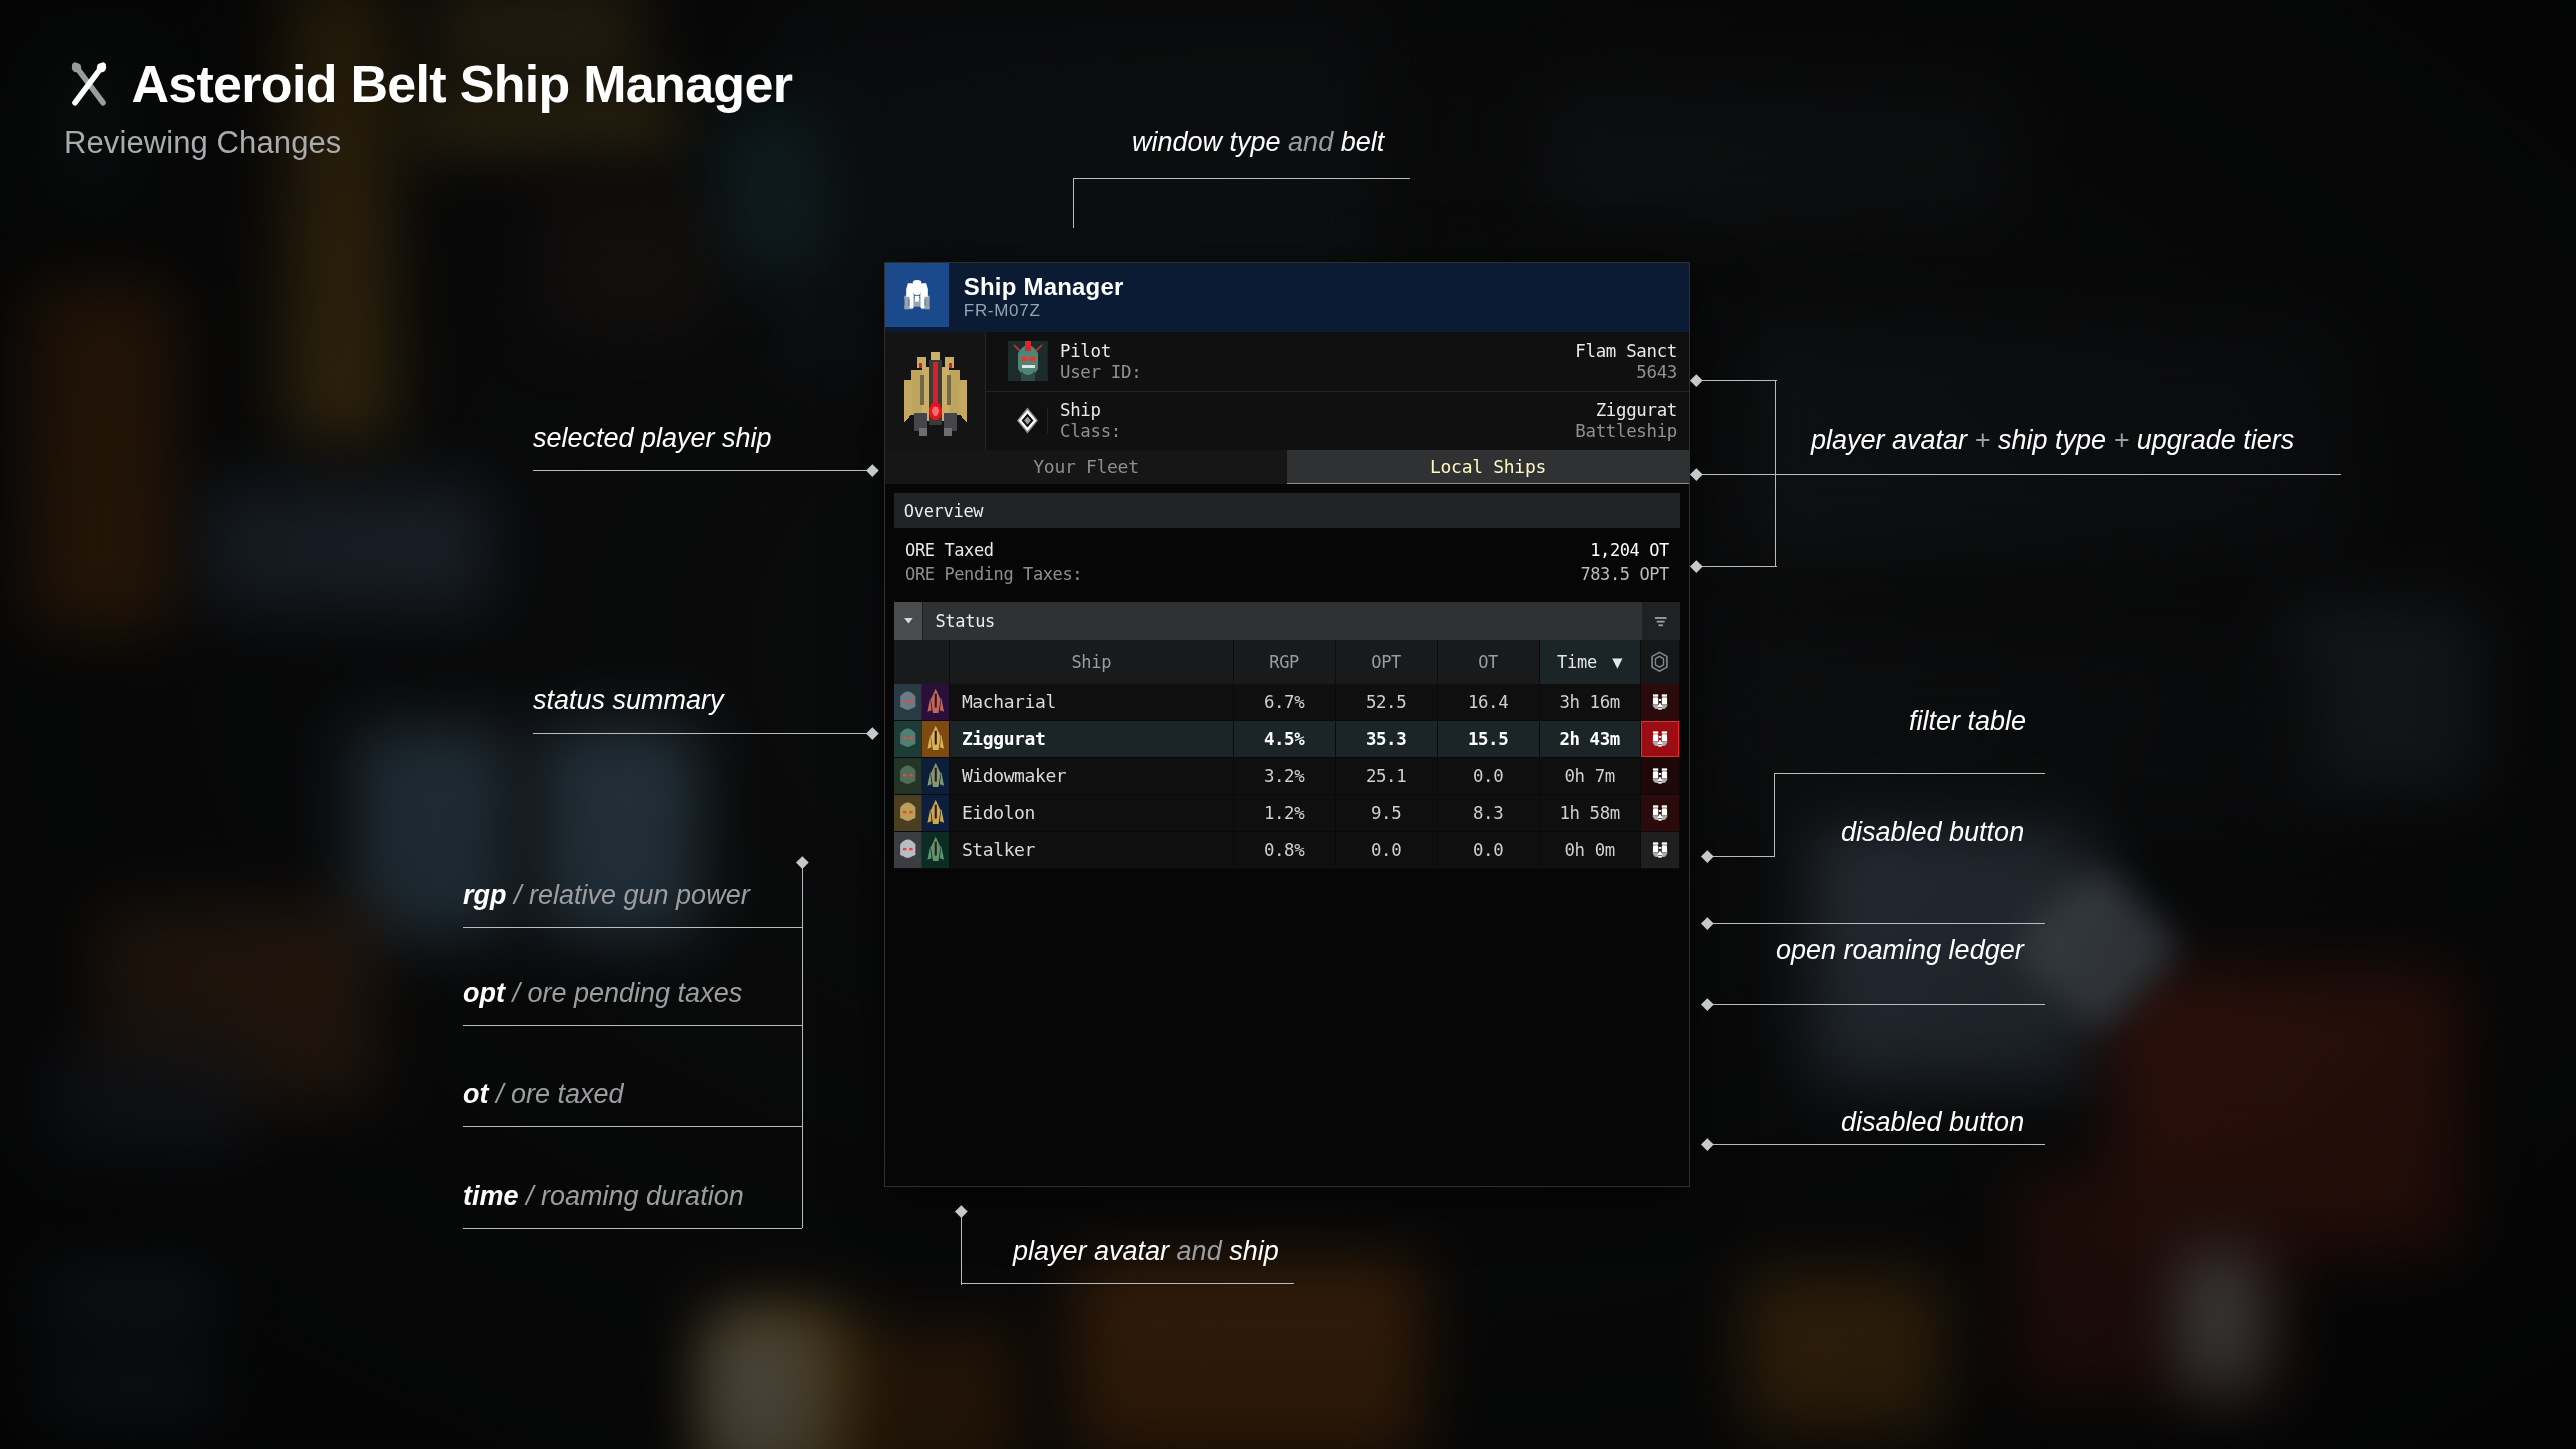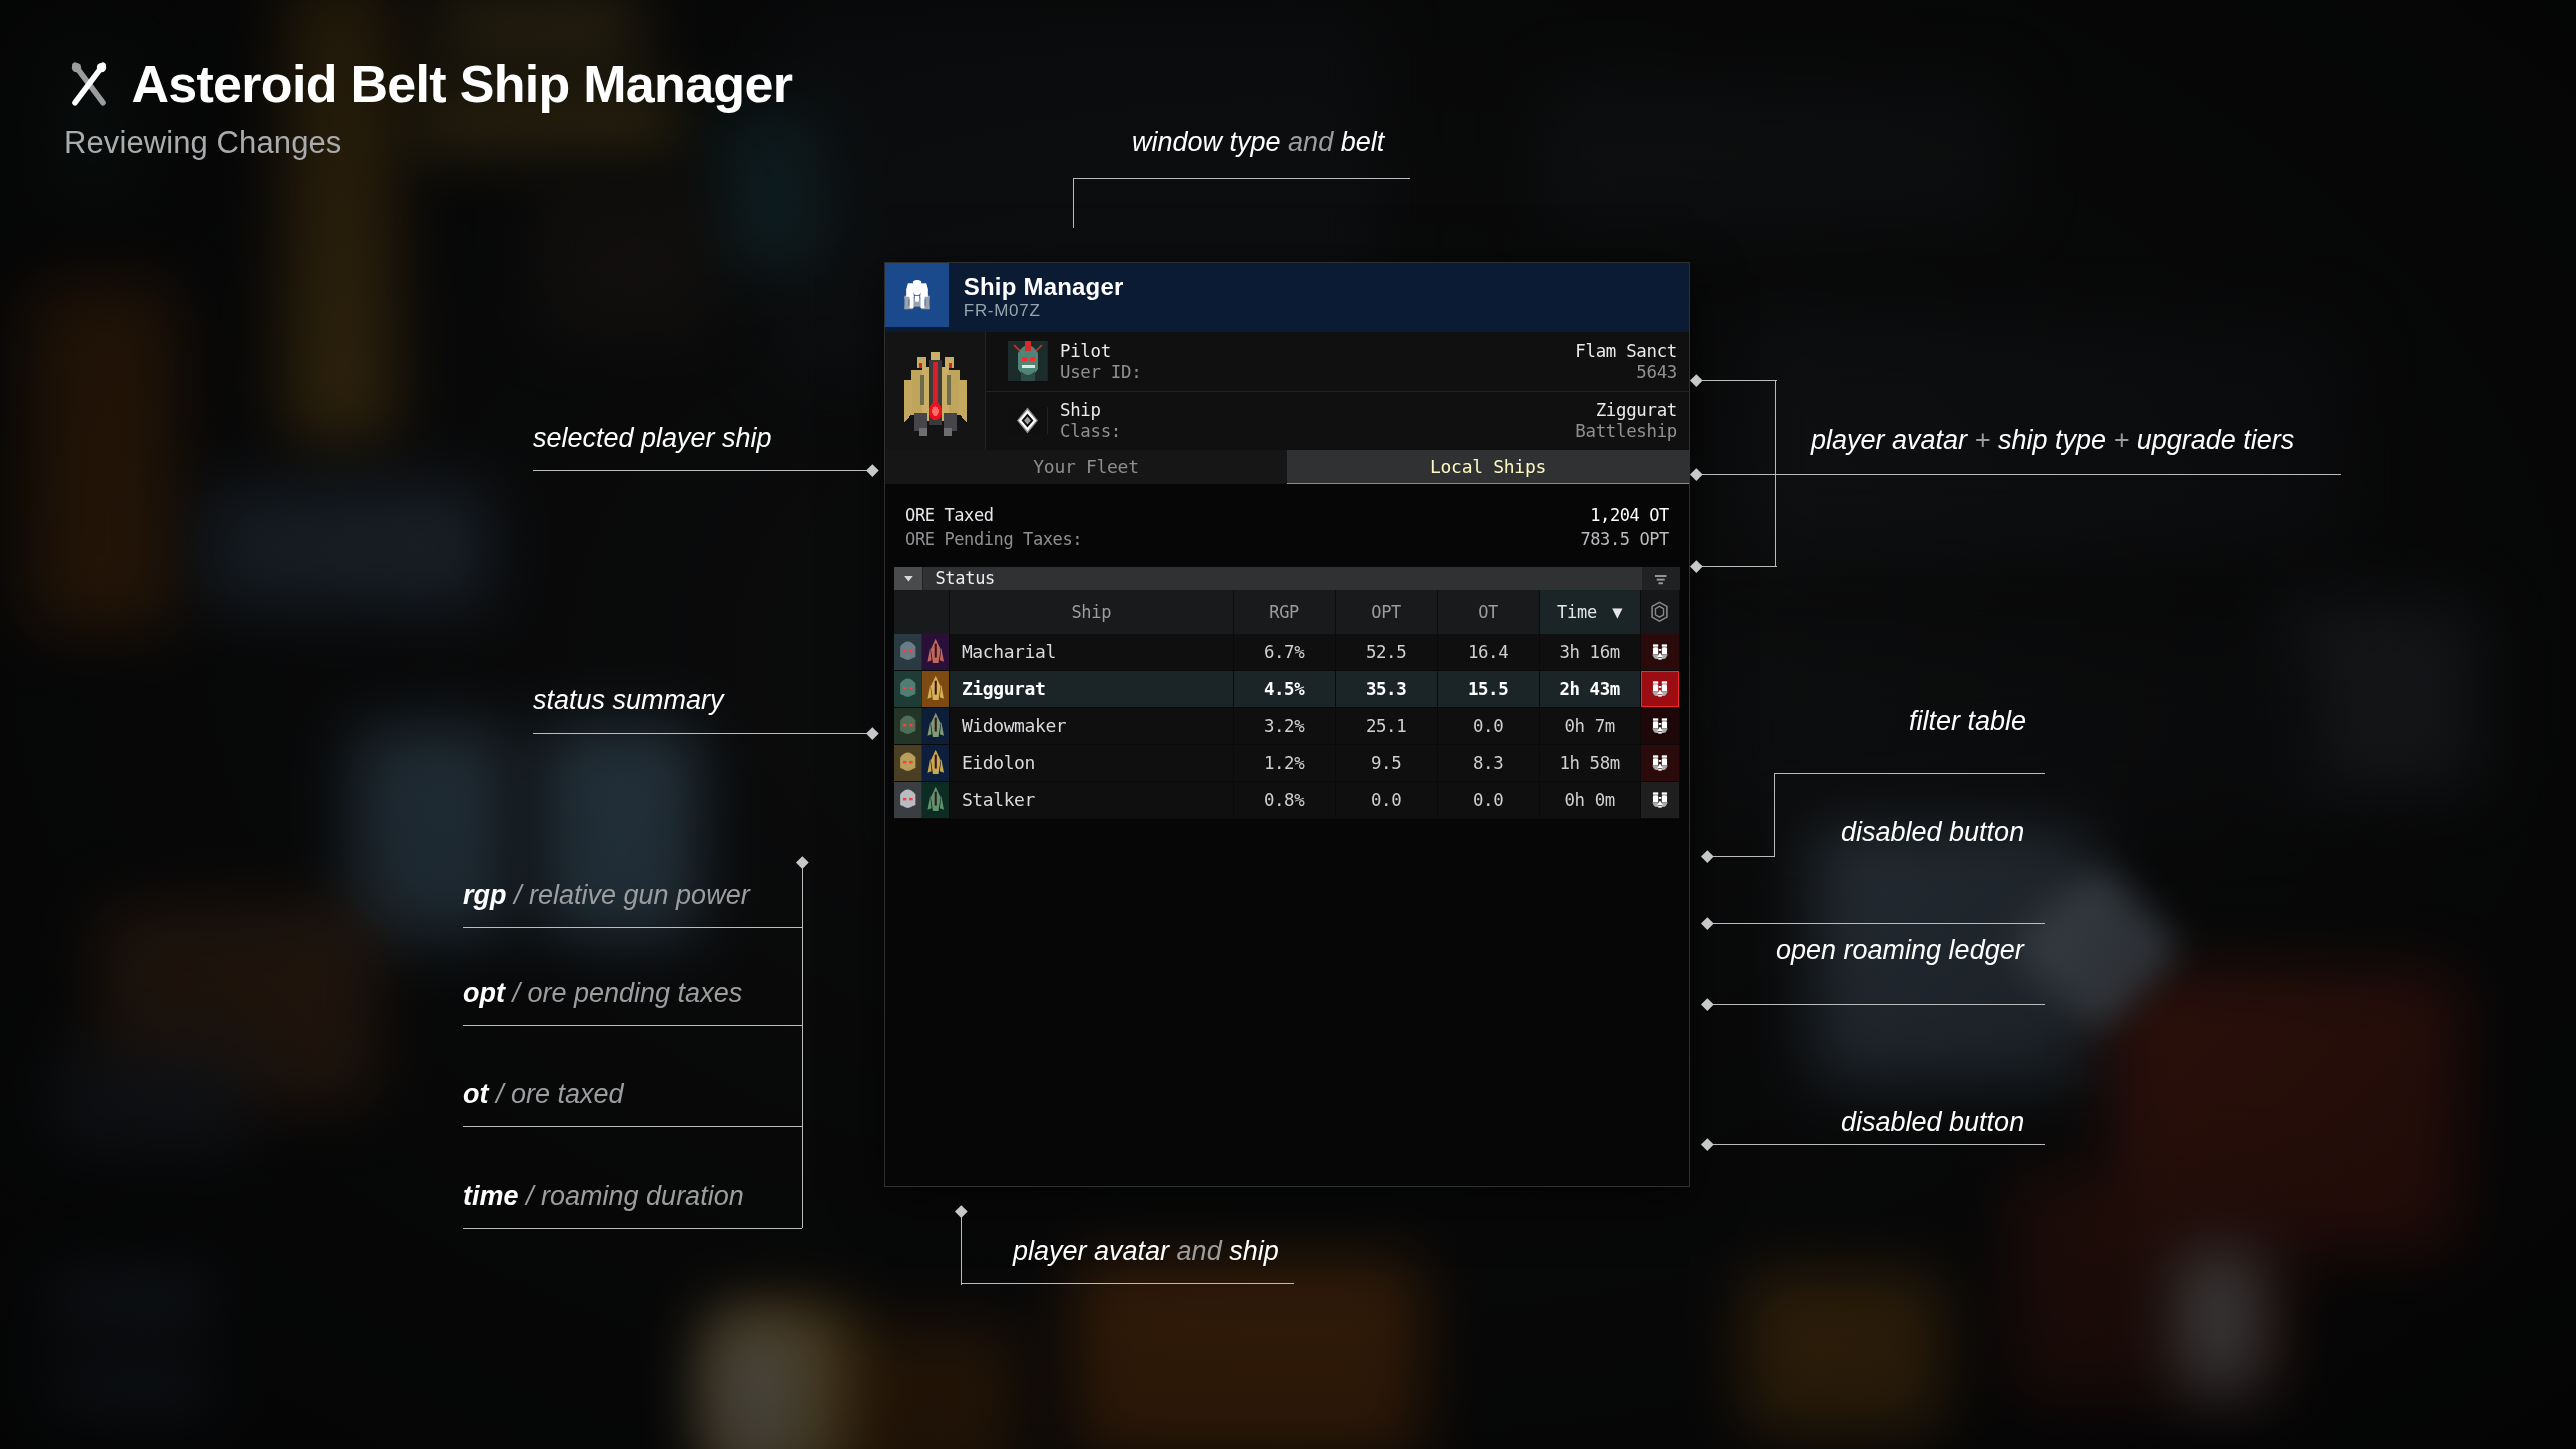--- a/index.html
+++ b/index.html
@@ -98,21 +98,21 @@
   .ov-cell { flex:1; padding:0 10.7px; }
   .ov-cell + .ov-cell { border-left:0.7px solid #1f2021; }
   .ov-line { display:flex; justify-content:space-between; align-items:baseline; }
   .ov-line + .ov-line { margin-top:4px; }
   .ov-k { font-size:17px; font-family:"DejaVu Sans Mono", monospace; letter-spacing:-0.4px; }
   .ov-v { font-size:17px; font-family:"DejaVu Sans Mono", monospace; letter-spacing:-0.4px; }
   .k1 { color:#e6e8ea; } .v1 { color:#ffffff; }
   .k2 { color:#8d8f91; } .v2 { color:#b9bbbd; }
 
   
-  .status-bar { display:flex; height:23px; flex:none; margin-top:2.7px; }
+  .status-bar { display:flex; height:38px; flex:none; margin-top:2.7px; }
   .status-caret {
     width:28px; flex:none; background:#4a4b4d; display:flex;
     align-items:center; justify-content:center;
   }
   .status-main {
     flex:1; background:#303133; display:flex; align-items:center;
     padding-left:12px; font-size:17px; color:#eceef0;
     font-family:"DejaVu Sans Mono", monospace; letter-spacing:-0.3px;
     border-left:0.7px solid #202122;
   }
@@ -388,20 +388,21 @@
     </div>
   </div>
 
   <div class="tabs">
     <div class="tab">Your Fleet</div>
     <div class="tab active">Local Ships</div>
   </div>
 
   <div class="panel-body">
 
+    <div class="ov-title">Overview</div>
 
     <div class="ov-grid">
       <div class="ov-cell">
         <div class="ov-line">
           <span class="ov-k k1">ORE Taxed</span>
           <span class="ov-v v1">1,204 OT</span>
         </div>
         <div class="ov-line">
           <span class="ov-k k2">ORE Pending Taxes:</span>
           <span class="ov-v v2">783.5 OPT</span>

